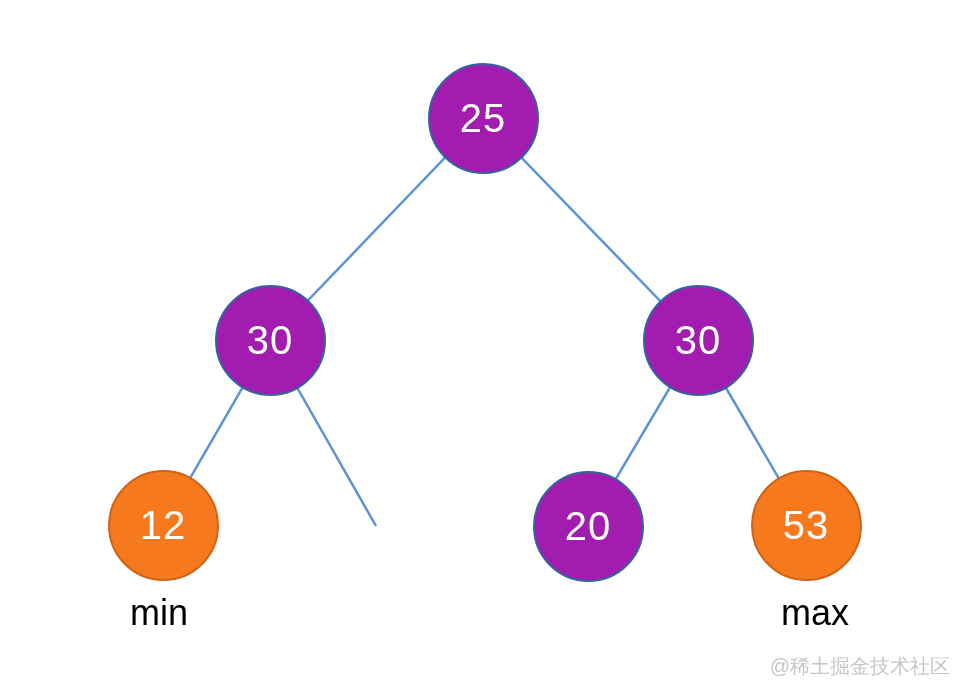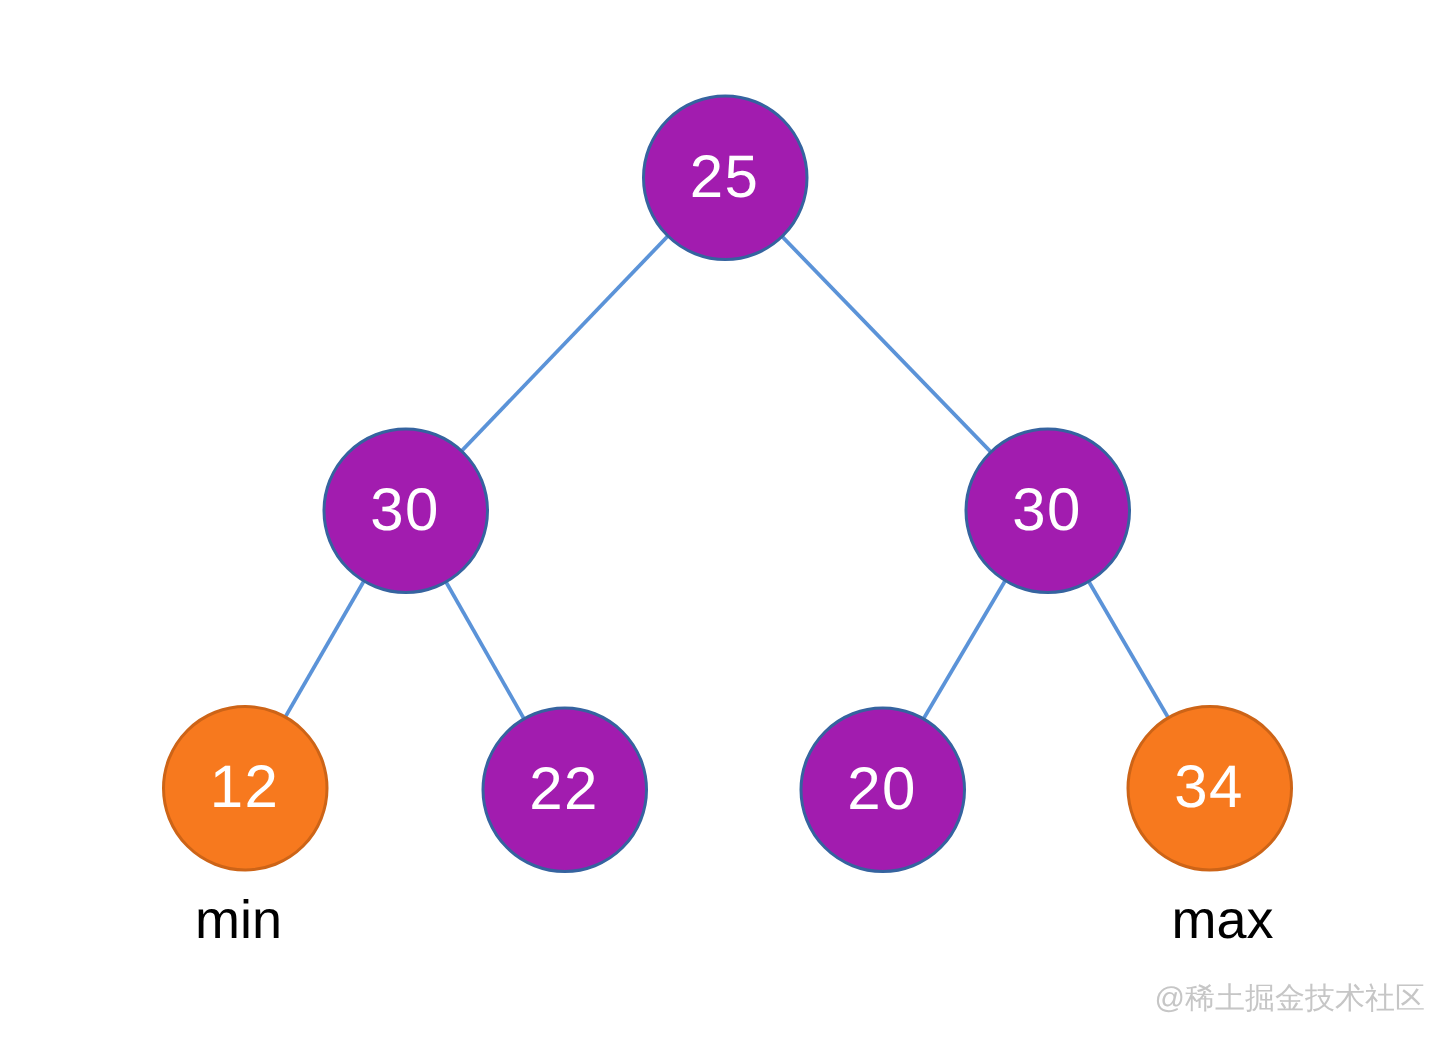--- a/index.html
+++ b/index.html
@@ -94,30 +94,27 @@
   </div>
 
   <div class="node node-blue n35">
     <span>30</span>
   </div>
 
   <div class="node node-orange n15">
     <span>12</span>
   </div>
 
-  <div class="node node-blue n22">
-    <span>22</span>
-  </div>
 
   <div class="node node-blue n30">
     <span>20</span>
   </div>
 
   <div class="node node-orange n45">
-    <span>34</span>
+    <span>53</span>
   </div>
 
   <div class="annot annot-max">max</div>
   <div class="annot annot-min">min</div>
 
   <div class="watermark">@稀土掘金技术社区</div>
 
 </div>
 
 </body></html>

